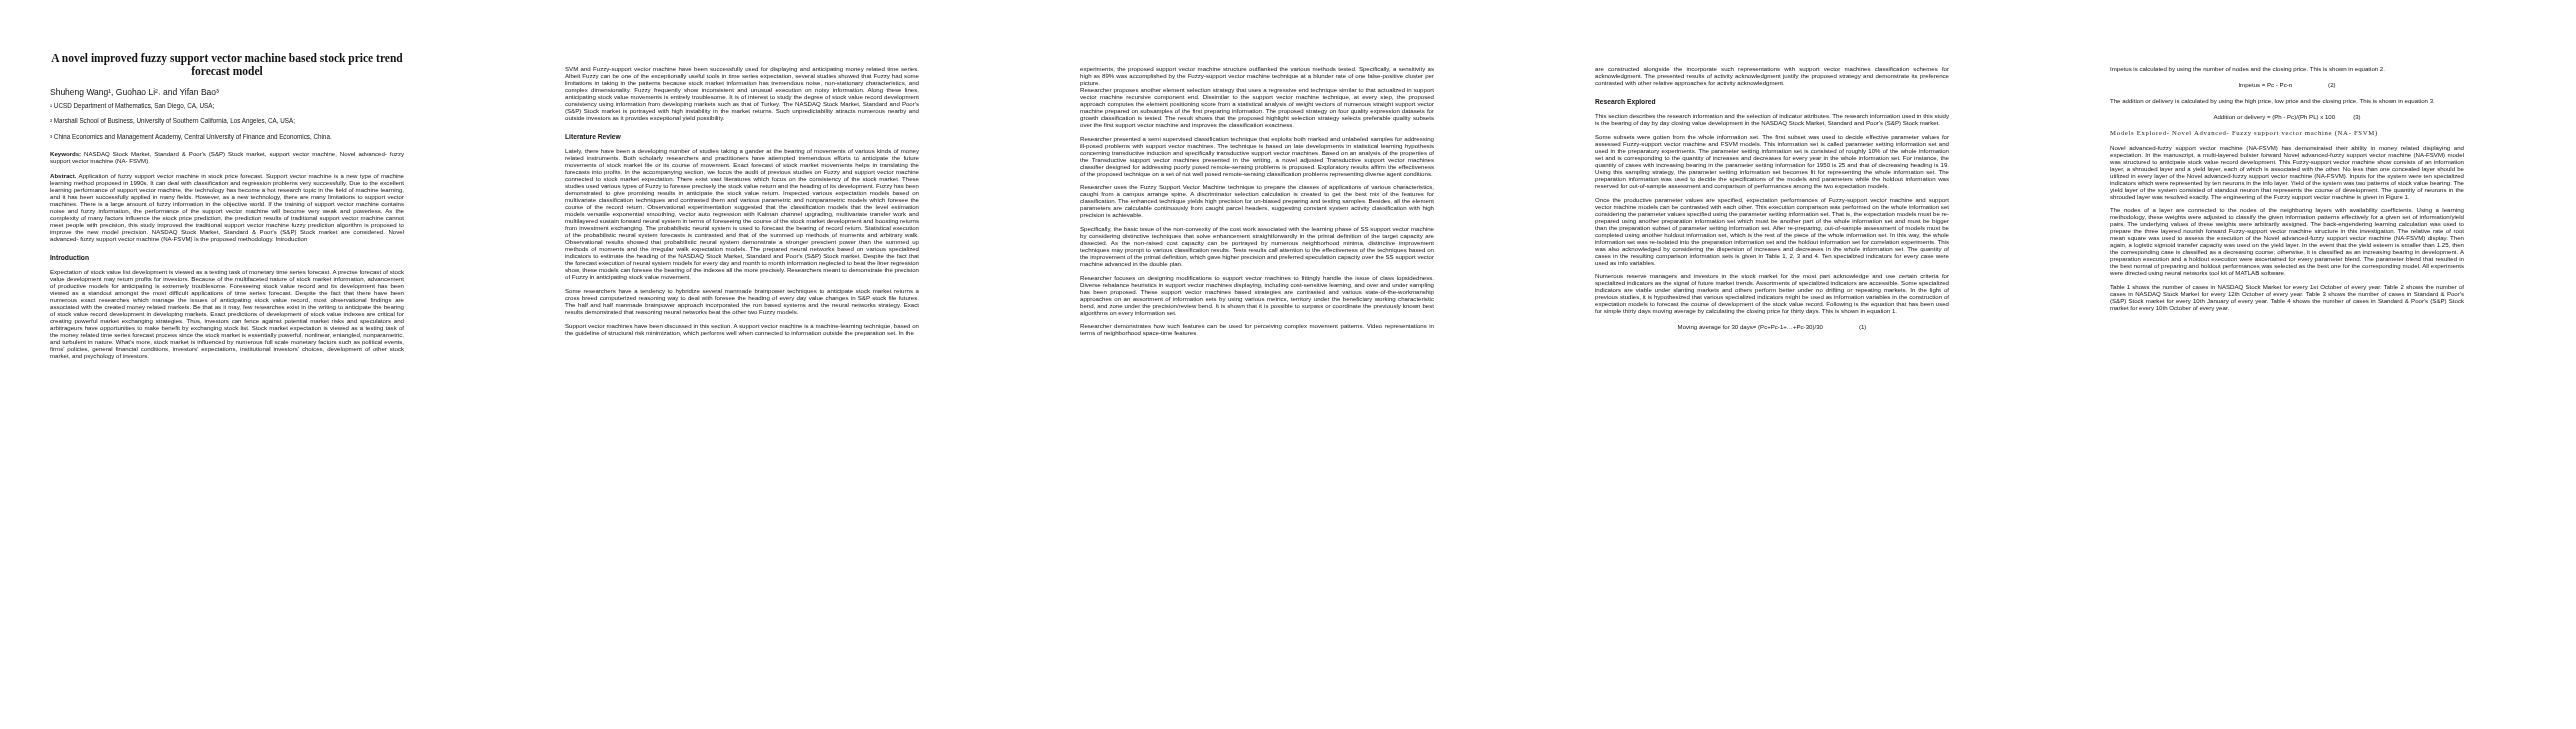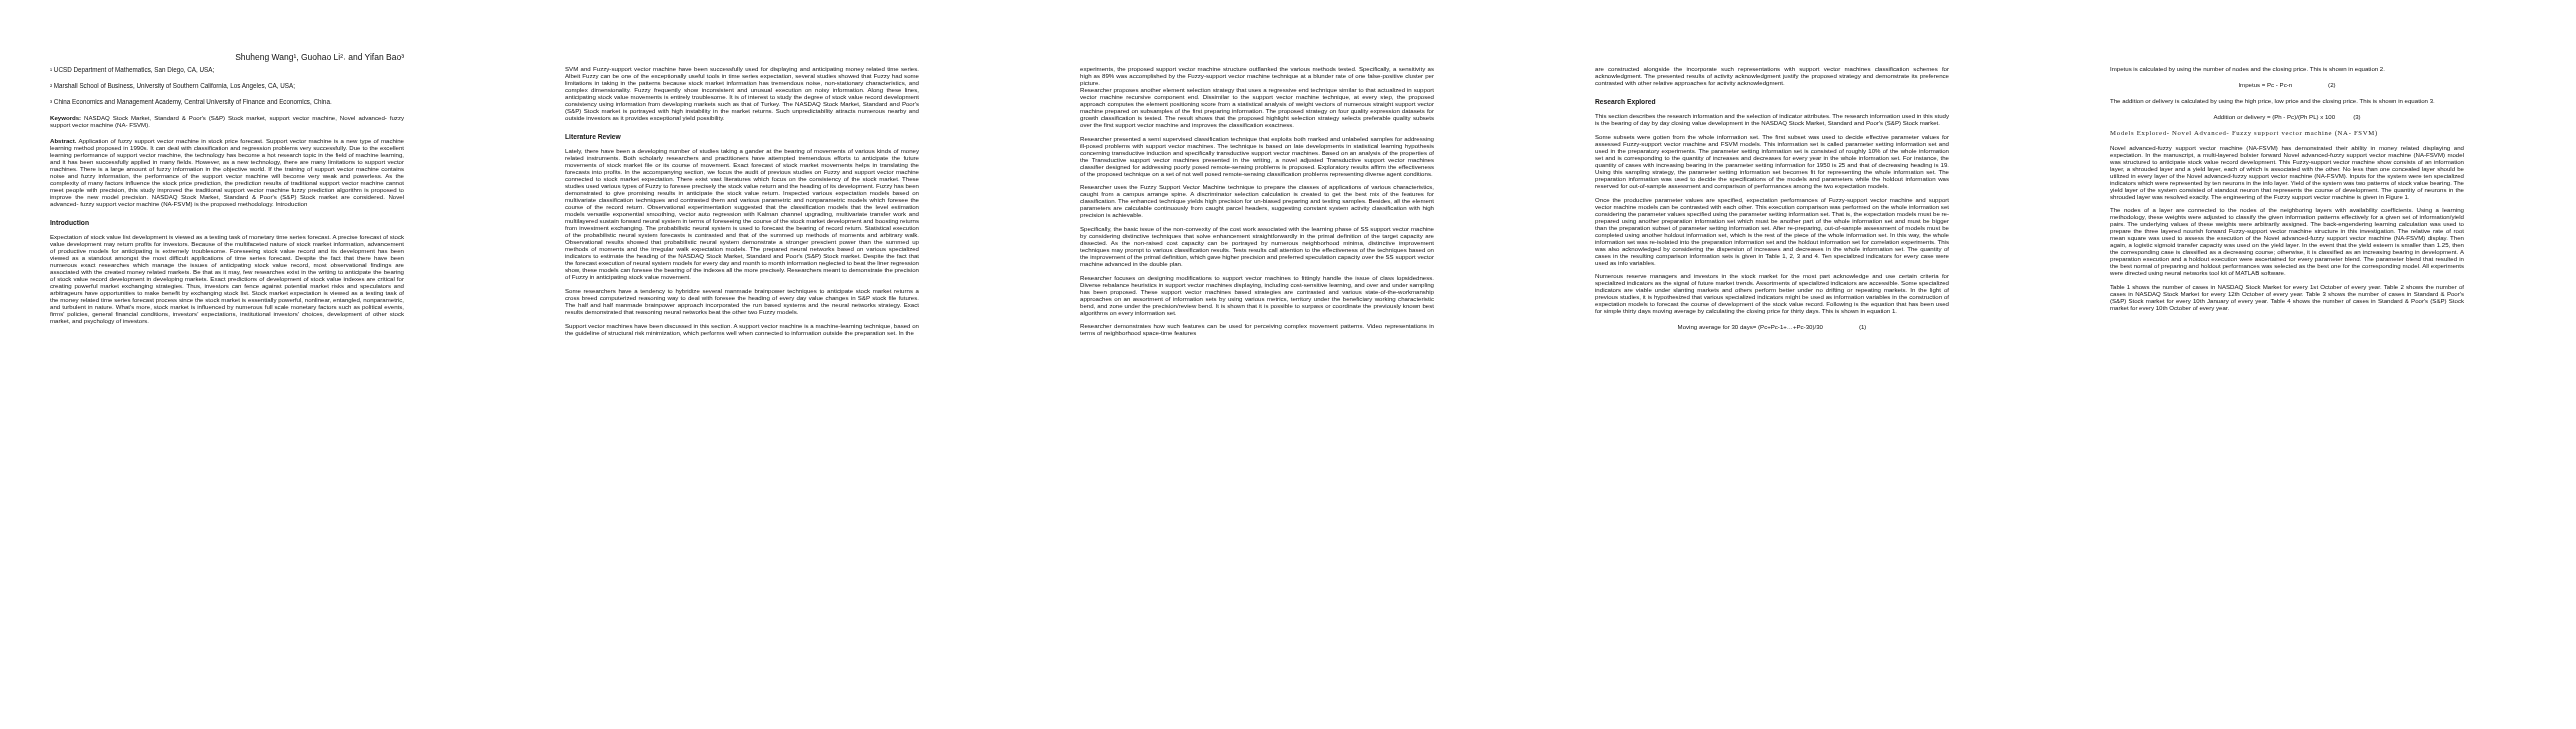--- a/index.html
+++ b/index.html
@@ -6,34 +6,35 @@
   body { width:2576px; height:729px; position:relative; overflow:hidden; color:#111; }
   .col { position:absolute; top:0; width:354px; height:729px; font-family:"Liberation Sans", sans-serif; font-size:6.1px; line-height:7px; }
   .col p { margin:0 0 6.7px 0; text-align:justify; }
   .col p.tight { margin-bottom:0; }
   #c1 { left:50px; top:52px; }
   #c2 { left:565px; top:65px; }
   #c3 { left:1080px; top:65px; }
   #c4 { left:1595px; top:65px; }
   #c5 { left:2110px; top:65px; }
   .title { font-family:"Liberation Serif", serif; font-weight:bold; font-size:11.5px; line-height:12.8px; text-align:center; margin:0 0 9.7px 0; }
-  .authors { text-align:right; font-size:8.5px; line-height:11px; margin:0 0 2.4px 0; }
+  .authors { text-align:left; font-size:8.5px; line-height:11px; margin:0 0 2.4px 0; }
   .aff { text-align:center; font-size:6.3px; line-height:9px; margin:0; }
   .kw, .abs { margin-top:8.5px !important; }
   .lbl { font-weight:bold; }
   h3 { font-family:"Liberation Sans", sans-serif; font-weight:bold; font-size:6.7px; margin:12px 0 7.3px 0; }
   .eq { display:flex; justify-content:center; margin:8.5px 0 9.7px 0; font-size:6.1px; }
   .eq .expr { }
   .eq .num { margin-left:36px; }
   .spaced-head { font-family:"Liberation Serif", serif; font-size:6.7px; letter-spacing:0.7px; margin:8.5px 0 7.3px 0; color:#222; }
 </style>
 </head>
 <body>
 
 <div class="col" id="c1">
+  <div class="title">A novel improved fuzzy support vector machine based stock price trend forecast model</div>
   <div class="authors">Shuheng Wang¹, Guohao Li²˒ and Yifan Bao³</div>
   <p class="aff">¹ UCSD Department of Mathematics, San Diego, CA, USA;</p>
   <p class="aff">² Marshall School of Business, University of Southern California, Los Angeles, CA, USA;</p>
   <p class="aff">³ China Economics and Management Academy, Central University of Finance and Economics, China.</p>
   <p class="kw" style="margin-top:13.4px;"><span class="lbl">Keywords:</span> <span>NASDAQ Stock Market, Standard &amp; Poor's (S&amp;P) Stock market, support vector machine, Novel advanced- fuzzy support vector machine (NA- FSVM).</span></p>
   <p class="abs"><span class="lbl">Abstract.</span> <span>Application of fuzzy support vector machine in stock price forecast. Support vector machine is a new type of machine learning method proposed in 1990s. It can deal with classification and regression problems very successfully. Due to the excellent learning performance of support vector machine, the technology has become a hot research topic in the field of machine learning, and it has been successfully applied in many fields. However, as a new technology, there are many limitations to support vector machines. There is a large amount of fuzzy information in the objective world. If the training of support vector machine contains noise and fuzzy information, the performance of the support vector machine will become very weak and powerless. As the complexity of many factors influence the stock price prediction, the prediction results of traditional support vector machine cannot meet people with precision, this study improved the traditional support vector machine fuzzy prediction algorithm is proposed to improve the new model precision. NASDAQ Stock Market, Standard &amp; Poor's (S&amp;P) Stock market are considered. Novel advanced- fuzzy support vector machine (NA-FSVM) is the proposed methodology. Introduction</span></p>
   <h3>Introduction</h3>
   <p>Expectation of stock value list development is viewed as a testing task of monetary time series forecast. A precise forecast of stock value development may return profits for investors. Because of the multifaceted nature of stock market information, advancement of productive models for anticipating is extremely troublesome. Foreseeing stock value record and its development has been viewed as a standout amongst the most difficult applications of time series forecast. Despite the fact that there have been numerous exact researches which manage the issues of anticipating stock value record, most observational findings are associated with the created money related markets. Be that as it may, few researches exist in the writing to anticipate the bearing of stock value record development in developing markets. Exact predictions of development of stock value indexes are critical for creating powerful market exchanging strategies. Thus, investors can fence against potential market risks and speculators and arbitrageurs have opportunities to make benefit by exchanging stock list. Stock market expectation is viewed as a testing task of the money related time series forecast process since the stock market is essentially powerful, nonlinear, entangled, nonparametric, and turbulent in nature. What's more, stock market is influenced by numerous full scale monetary factors such as political events, firms' policies, general financial conditions, investors' expectations, institutional investors' choices, development of other stock market, and psychology of investors.</p>
 </div>
 

